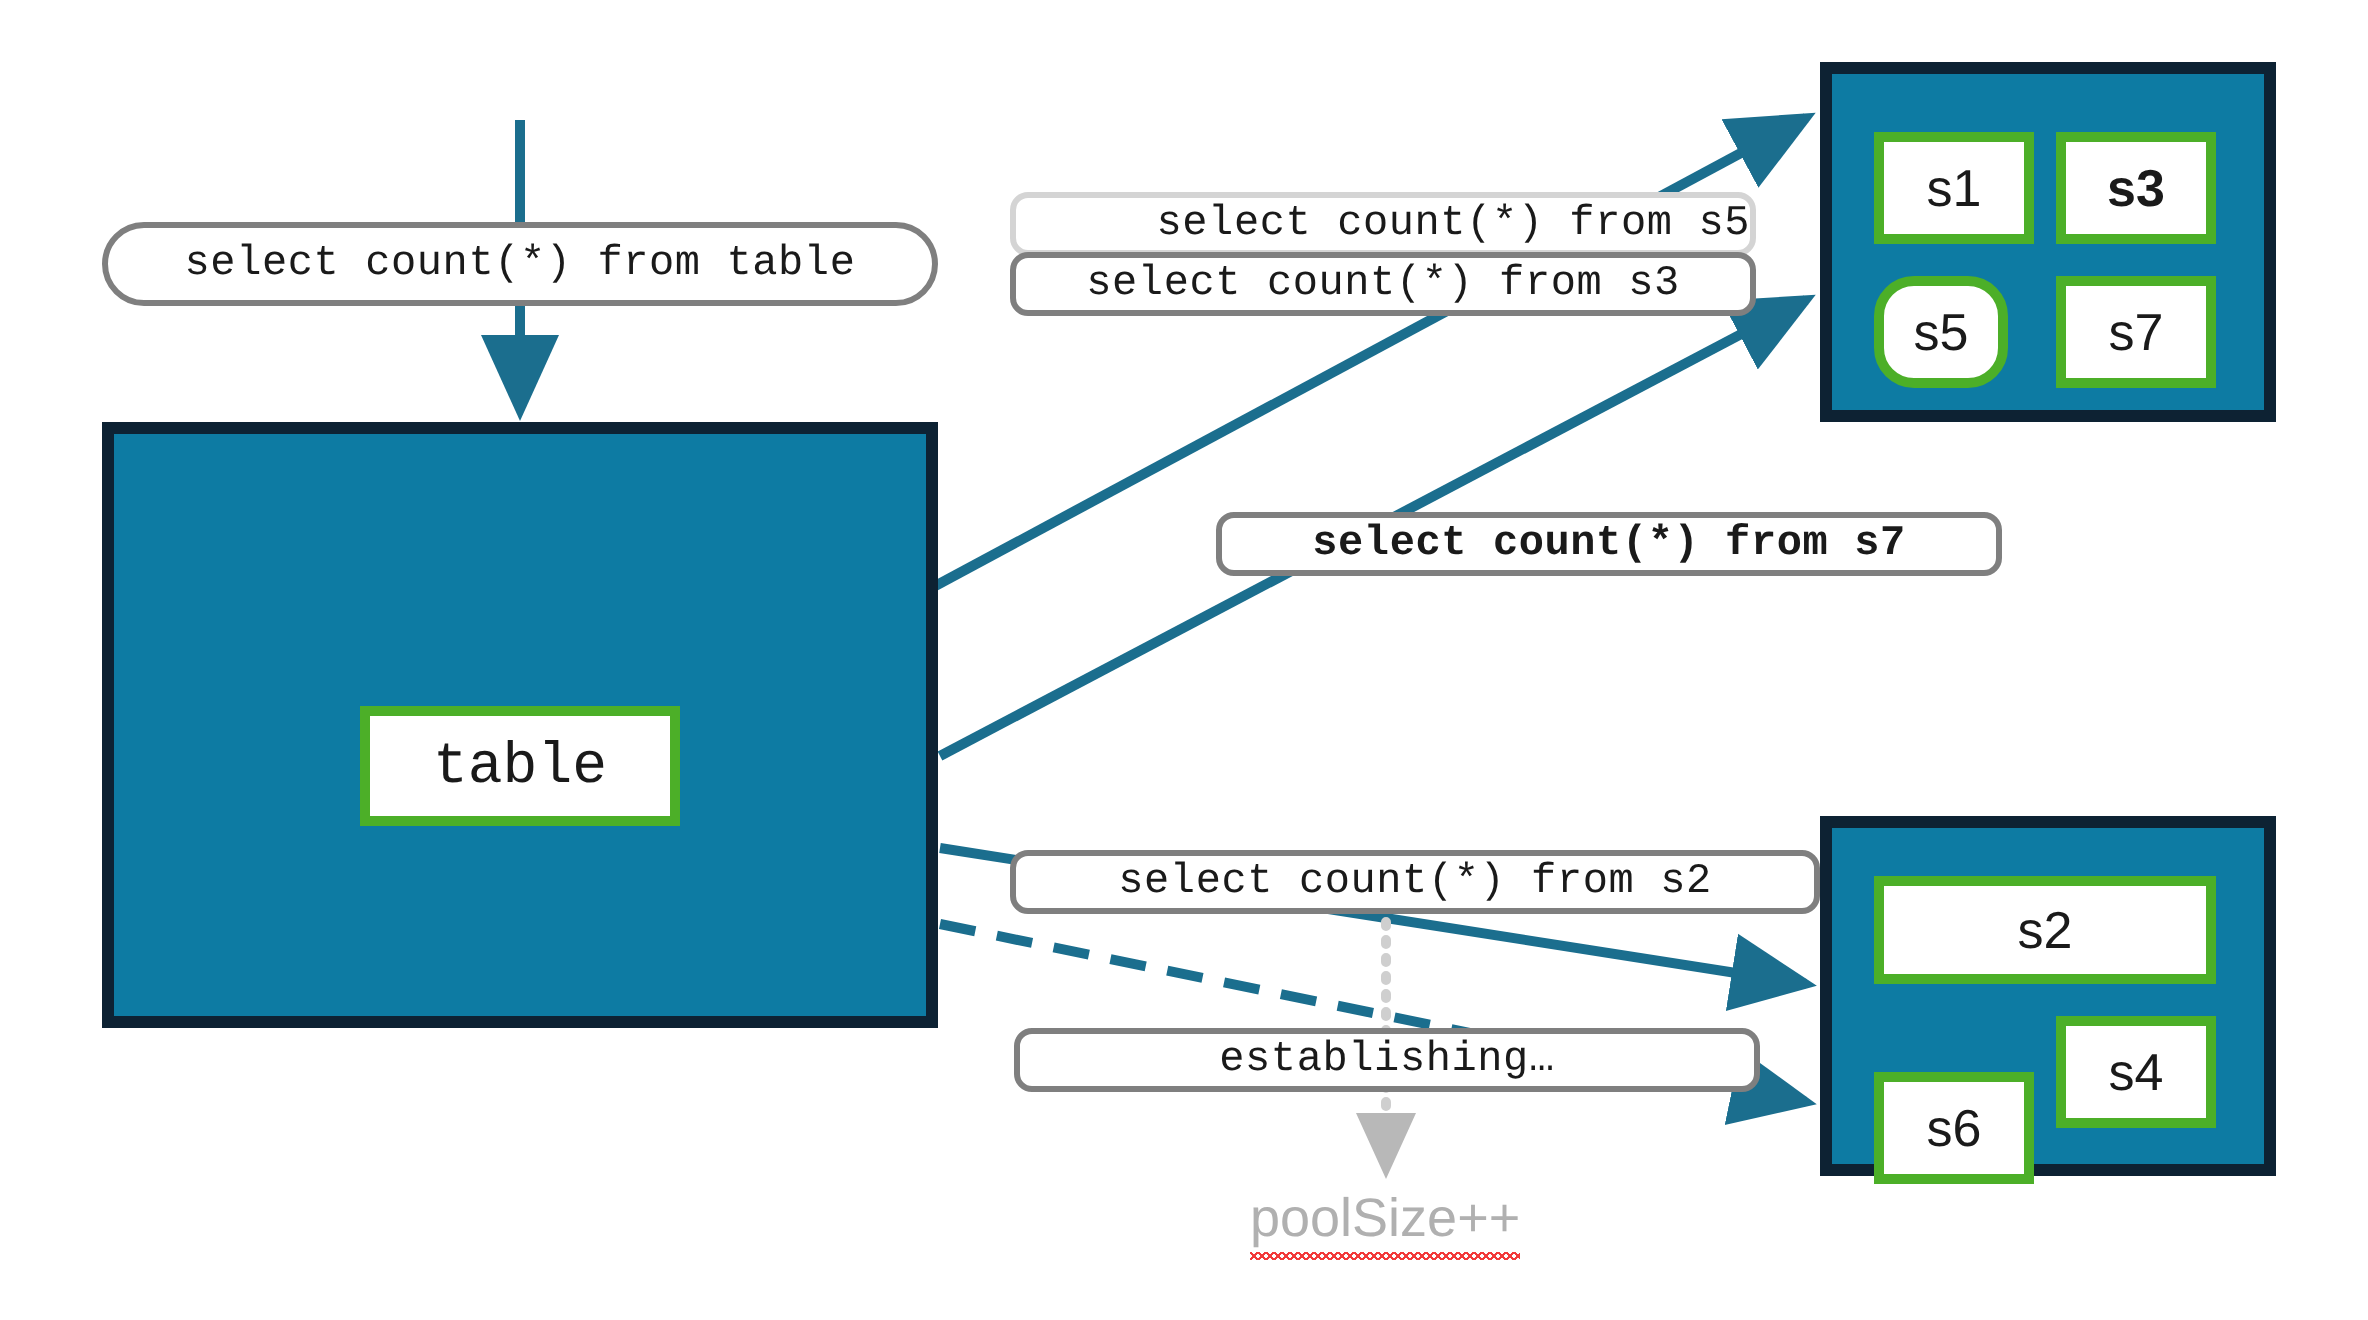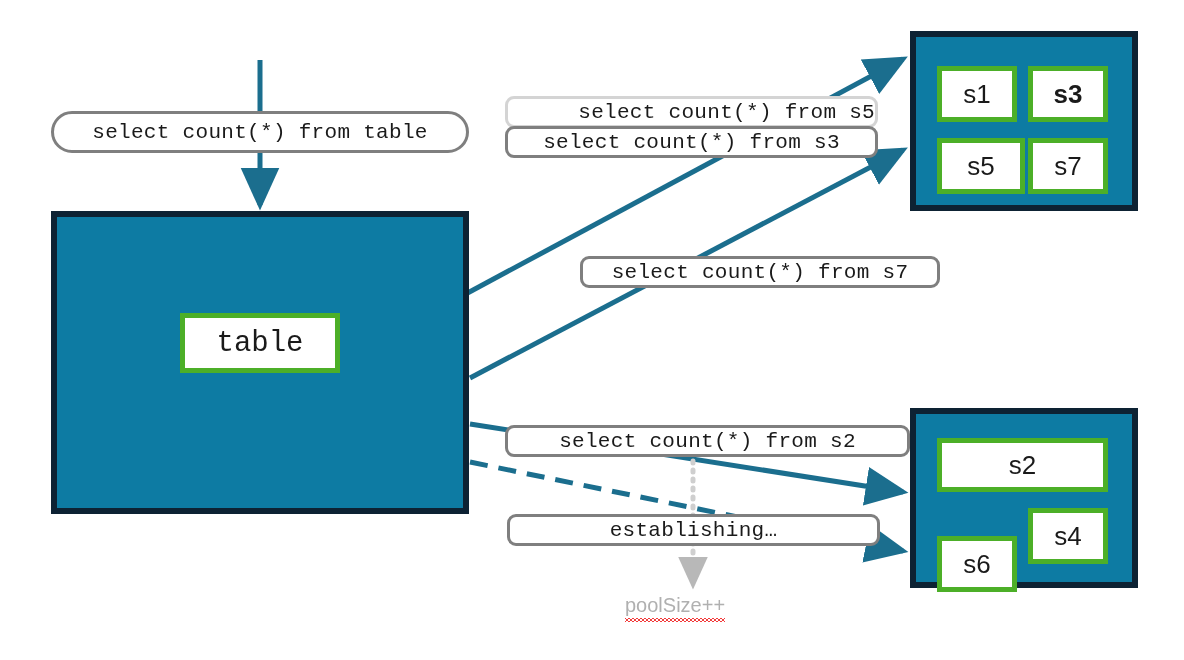--- a/index.html
+++ b/index.html
@@ -41,20 +41,21 @@
     align-items: center;
     justify-content: center;
     color: #1a1a1a;
     font-family: "Liberation Sans", sans-serif;
     font-size: 26px;
     line-height: 1;
   }
   .node.mono {
     font-family: "Liberation Mono", monospace;
     font-size: 29px;
+    margin-top: 40px;
   }
   
   .pill {
     position: absolute;
     background: #ffffff;
     border: 3px solid #7f7f7f;
     border-radius: 9px;
     box-sizing: border-box;
     display: flex;
     align-items: center;
@@ -65,21 +66,21 @@
     white-space: nowrap;
     letter-spacing: 0.3px;
   }
   .pill.faded {
     border-color: #d4d4d4;
   }
   
   .ghost-text {
     position: absolute;
     font-family: "Liberation Sans", sans-serif;
-    font-size: 20px;
+    font-size: 27px;
     color: #b0b0b0;
     white-space: nowrap;
     display: inline-block;
   }
   .ghost-text .squiggle {
     display: block;
     height: 4px;
     margin-top: 1px;
     background-image:
       linear-gradient(45deg, transparent 40%, #f23b3b 40%, #f23b3b 60%, transparent 60%),
@@ -123,21 +124,21 @@
   </div>
 
   <div class="group-box" style="left:910px; top:31px; width:228px; height:180px;">
   </div>
   <div class="node" style="left:937px; top:66px; width:80px; height:56px;">
     <span>s1</span>
   </div>
   <div class="node" style="left:1028px; top:66px; width:80px; height:56px;font-weight:bold;">
     <span>s3</span>
   </div>
-  <div class="node" style="left:937px; top:138px; width:88px; height:56px;">
+  <div class="node" style="left:937px; top:138px; width:67px; height:56px;border-radius:20px;">
     <span>s5</span>
   </div>
   <div class="node" style="left:1028px; top:138px; width:80px; height:56px;">
     <span>s7</span>
   </div>
 
   <div class="group-box" style="left:910px; top:408px; width:228px; height:180px;">
   </div>
   <div class="node" style="left:937px; top:438px; width:171px; height:54px;">
     <span>s2</span>
@@ -154,21 +155,21 @@
   </div>
 
   <div class="pill faded" style="left:505px; top:96px; width:373px; height:32px;justify-content:flex-end;">
     <span>select count(*) from s5</span>
   </div>
 
   <div class="pill" style="left:505px; top:126px; width:373px; height:32px;">
     <span>select count(*) from s3</span>
   </div>
 
-  <div class="pill" style="left:580px; top:256px; width:360px; height:32px;">
+  <div class="pill" style="left:608px; top:256px; width:393px; height:32px;font-weight:bold;">
     <span>select count(*) from s7</span>
   </div>
 
   <div class="pill" style="left:505px; top:425px; width:405px; height:32px;">
     <span>select count(*) from s2</span>
   </div>
 
   <div class="pill" style="left:507px; top:514px; width:373px; height:32px;">
     <span>establishing…</span>
   </div>

